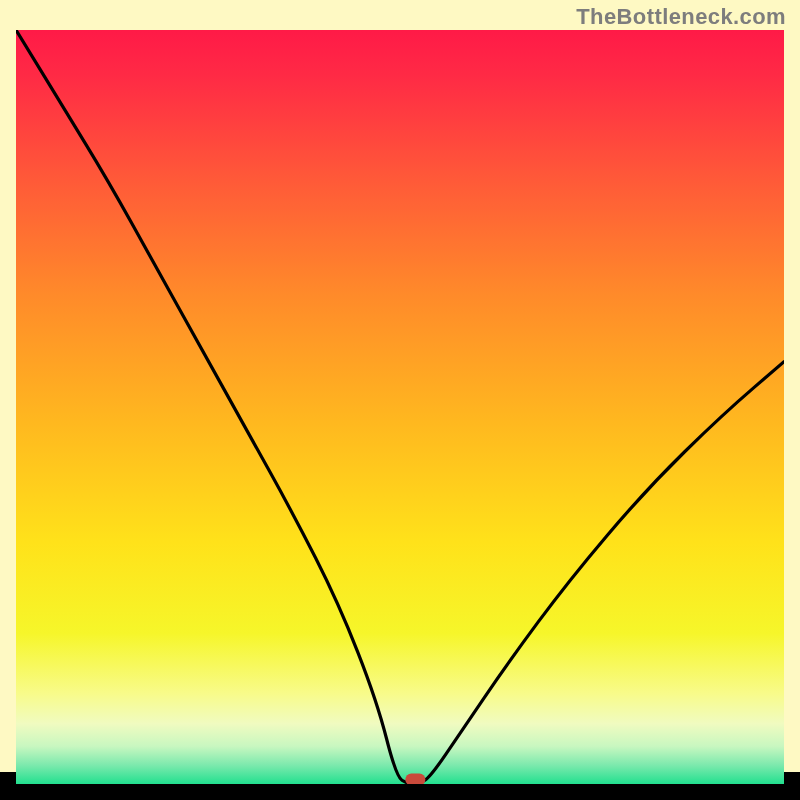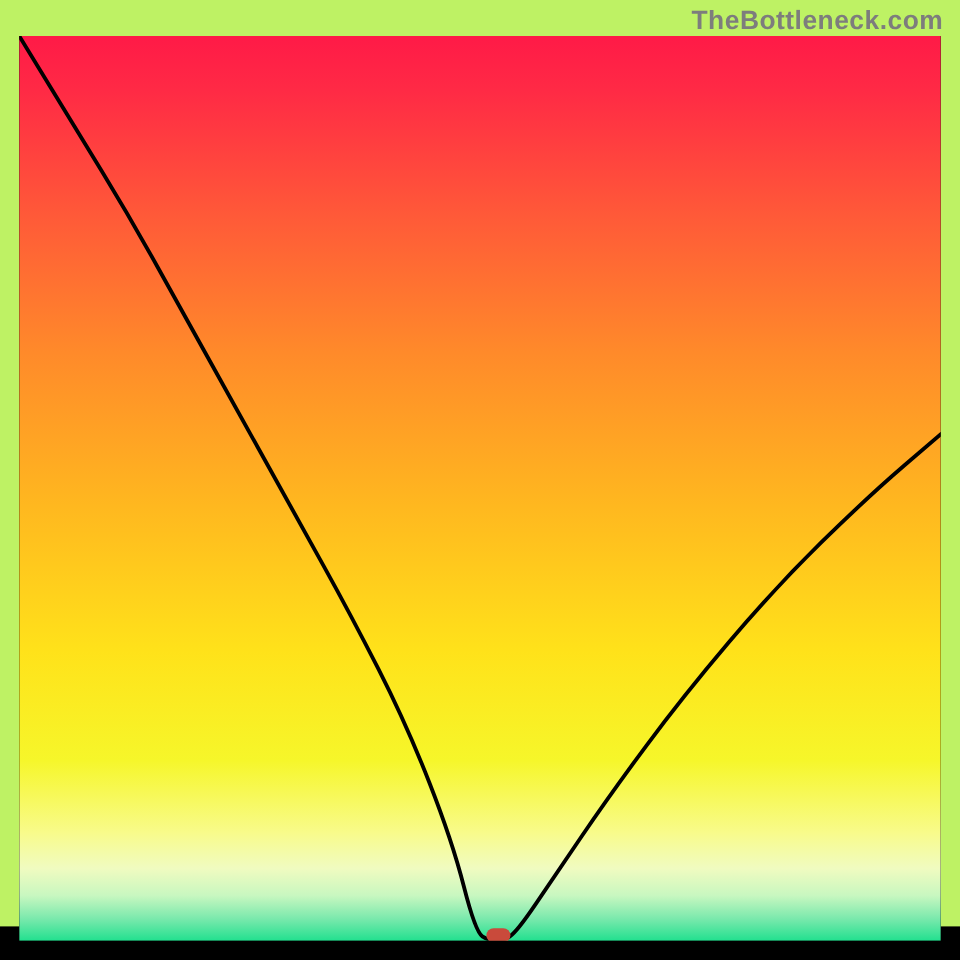--- a/index.html
+++ b/index.html
@@ -8,21 +8,21 @@
     width: 800px;
     height: 800px;
     background: #000;
     font-family: Arial, Helvetica, sans-serif;
     overflow: hidden;
   }
   .frame {
     position: relative;
     width: 800px;
     height: 772px;
-    background: #bef264;
+    background: #fef9c3;
   }
   .watermark {
     position: absolute;
     top: 4px;
     right: 14px;
     color: #7d7d7d;
     font-size: 22px;
     font-weight: 600;
     letter-spacing: 0.4px;
     z-index: 10;

